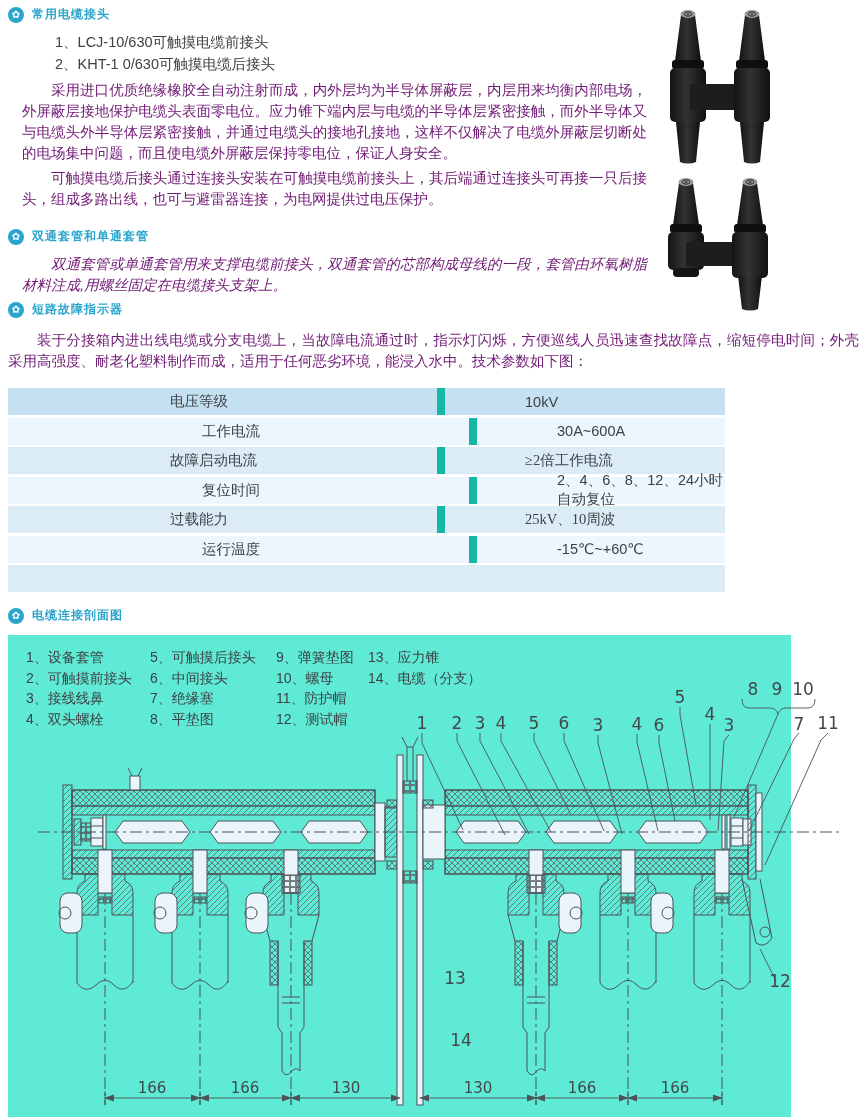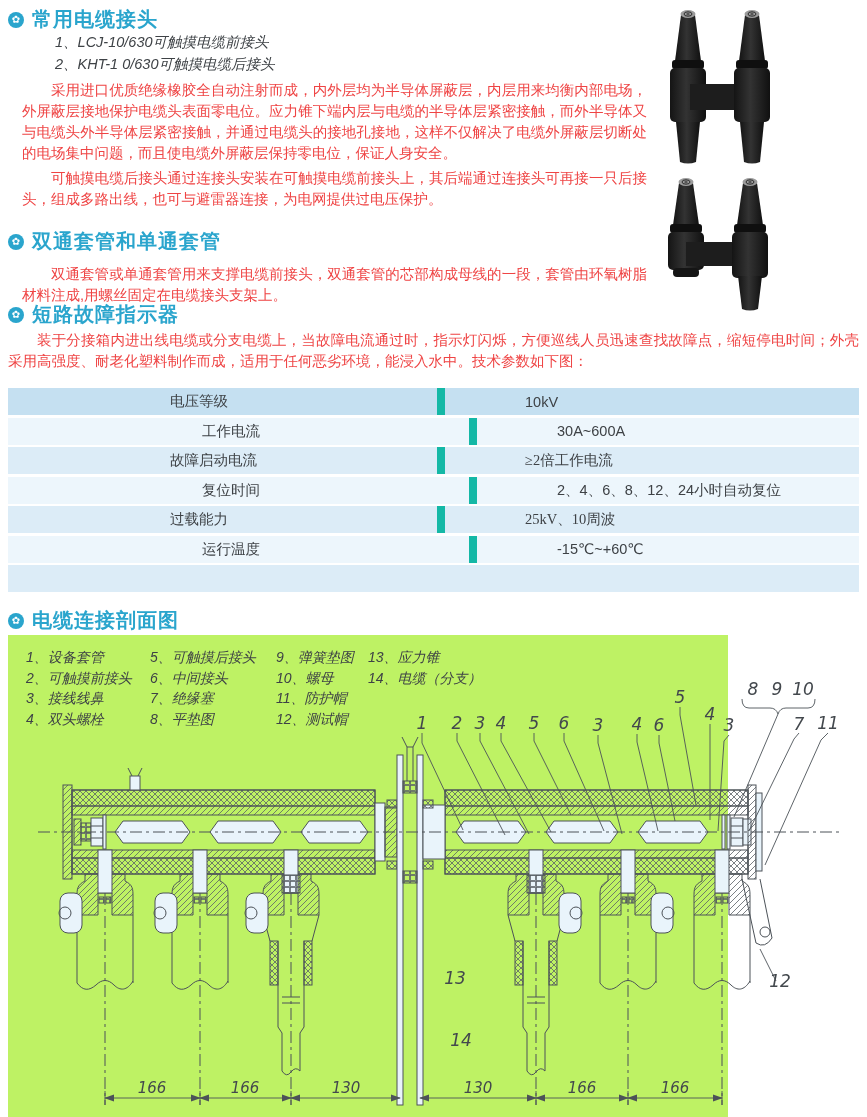--- a/index.html
+++ b/index.html
@@ -1,36 +1,36 @@
 <!DOCTYPE html>
 <html><head>
 <meta charset="utf-8">
 <style>
   html,body{margin:0;padding:0;background:#ffffff;}
   .page{position:relative;width:867px;height:1117px;background:#ffffff;overflow:hidden;
         font-family:"Liberation Sans","DejaVu Sans",sans-serif;color:#3e4246;}
   .sec-title{position:absolute;display:flex;align-items:center;gap:8px;}
   .sec-title .bullet{width:16px;height:16px;border-radius:50%;background:#2aa5cd;color:#fff;
         font-size:10px;line-height:16px;text-align:center;flex:0 0 16px;}
-  .sec-title h2{margin:0;font-size:20px;font-weight:bold;color:#2aa5cd;letter-spacing:1px;}
-  .list-item{position:absolute;left:55px;font-size:14.5px;color:#3e4246;margin:0;font-style:italic;}
+  .sec-title h2{margin:0;font-size:12px;font-weight:bold;color:#2aa5cd;letter-spacing:1px;}
+  .list-item{position:absolute;left:55px;font-size:14.5px;color:#3e4246;margin:0;}
   .para{position:absolute;left:22px;width:625px;font-size:14.5px;line-height:21px;margin:0;
-        text-align:justify;text-indent:2em;color:#ef4444;}
+        text-align:justify;text-indent:2em;color:#701a75;}
   .para.full{left:8px;width:851px;}
   
-  .ptable{position:absolute;left:8px;top:388px;width:851px;}
+  .ptable{position:absolute;left:8px;top:388px;width:717px;}
   .t-row{display:flex;height:27px;margin-bottom:2.5px;font-size:14.5px;align-items:center;}
   .t-row.r1{background:#c5e0f1;}
   .t-row.odd{background:#dcecf7;font-family:Liberation Serif, serif;}
   .t-row.even{background:#edf6fc;padding-left:32px;}
   .t-label{width:429px;padding-left:162px;box-sizing:border-box;}
   .t-value{flex:1;padding-left:80px;border-left:8px solid #14b8a6;align-self:stretch;
            display:flex;align-items:center;}
   
-  .panel{position:absolute;left:8px;top:635px;width:720px;height:482px;background:#bef264;font-style:italic;}
+  .panel{position:absolute;left:8px;top:635px;width:783px;height:482px;background:#5eead4;}
   .legend-col{position:absolute;font-size:14px;line-height:20.5px;color:#3e4246;top:12px;}
   .legend-col div{white-space:nowrap;}
   #lc1{left:18px;} #lc2{left:142px;} #lc3{left:268px;} #lc4{left:360px;}
   .drawing{position:absolute;left:0;top:0;}
   
   .photo{position:absolute;}
   #photo1{left:648px;top:4px;}
   #photo2{left:648px;top:172px;}
   svg text{font-family:"DejaVu Sans","Liberation Sans",sans-serif;fill:#43484d;}
 </style>
@@ -99,21 +99,21 @@
         <rect x="84" y="60" width="36" height="46" rx="5" fill="url(#gb)"></rect>
         <path d="M90,104 L114,104 L110,137 Q102,140 94,137 Z" fill="url(#gb)"></path>
       </g>
     </svg>
   </div>
 
   <div class="sec-title" style="left:8px;top:228px;">
     <span class="bullet">✿</span>
     <h2>双通套管和单通套管</h2>
   </div>
-  <p class="para" style="top:264px;">双通套管或单通套管用来支撑电缆前接头，双通套管的芯部构成母线的一段，套管由环氧树脂材料注成,用螺丝固定在电缆接头支架上。</p>
+  <p class="para" style="top:254px;font-style:italic;">双通套管或单通套管用来支撑电缆前接头，双通套管的芯部构成母线的一段，套管由环氧树脂材料注成,用螺丝固定在电缆接头支架上。</p>
 
   <div class="sec-title" style="left:8px;top:301px;">
     <span class="bullet">✿</span>
     <h2>短路故障指示器</h2>
   </div>
   <p class="para full" style="top:330px;">装于分接箱内进出线电缆或分支电缆上，当故障电流通过时，指示灯闪烁，方便巡线人员迅速查找故障点，缩短停电时间；外壳采用高强度、耐老化塑料制作而成，适用于任何恶劣环境，能浸入水中。技术参数如下图：</p>
 
   <div class="ptable">
     <div class="t-row r1">
       <div class="t-label">电压等级</div>

